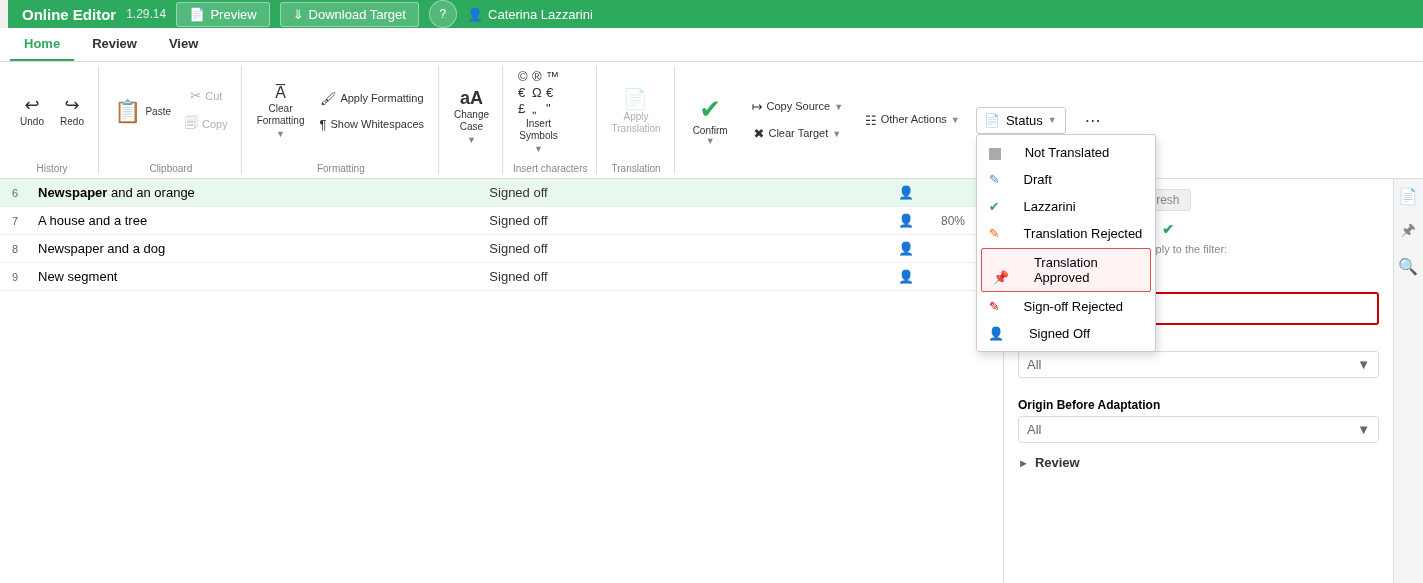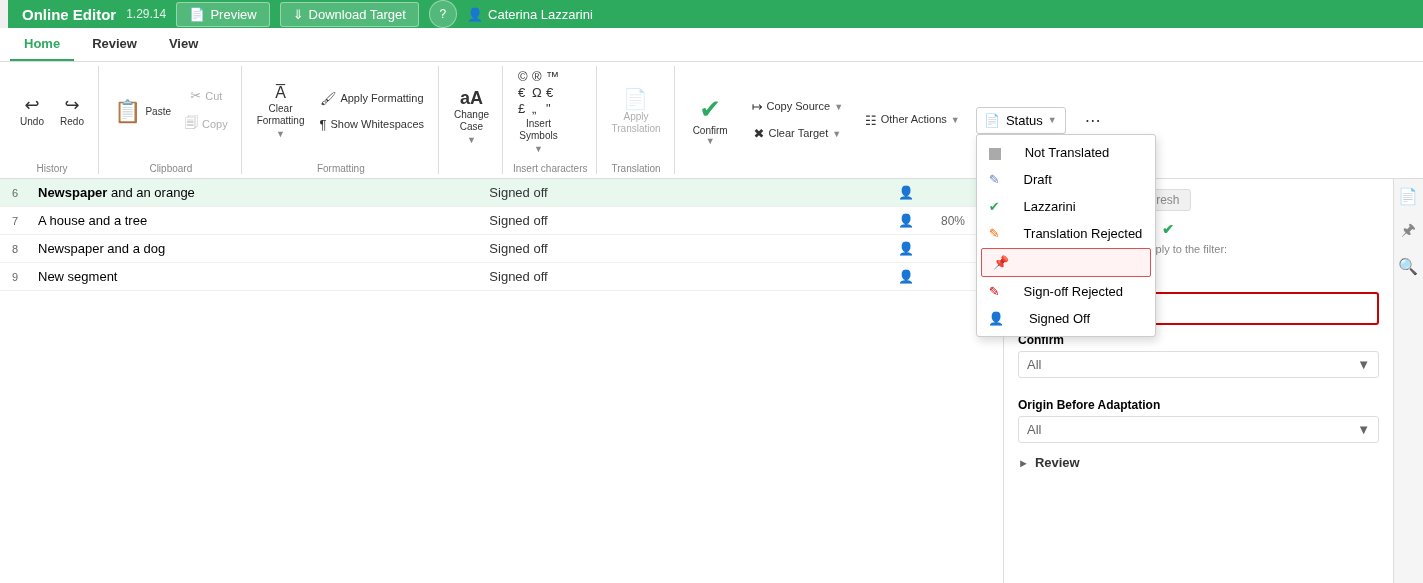--- a/index.html
+++ b/index.html
@@ -460,20 +460,21 @@
           <div class="status-menu-item">
             <span style="color:#2eaa5e;font-size:13px;">✔</span>
             <span>Lazzarini</span>
           </div>
           <div class="status-menu-item">
             <span style="color:#ff6600;font-size:13px;">✎</span>
             <span>Translation Rejected</span>
           </div>
           <div class="status-menu-item highlighted">
             <span style="color:#2eaa5e;font-size:13px;">📌</span>
+            <span>Translation Approved</span>
           </div>
           <div class="status-menu-item">
             <span style="color:#cc0000;font-size:13px;">✎</span>
             <span>Sign-off Rejected</span>
           </div>
           <div class="status-menu-item">
             <span style="color:#8844cc;font-size:13px;">👤</span>
             <span>Signed Off</span>
           </div>
         </div>

